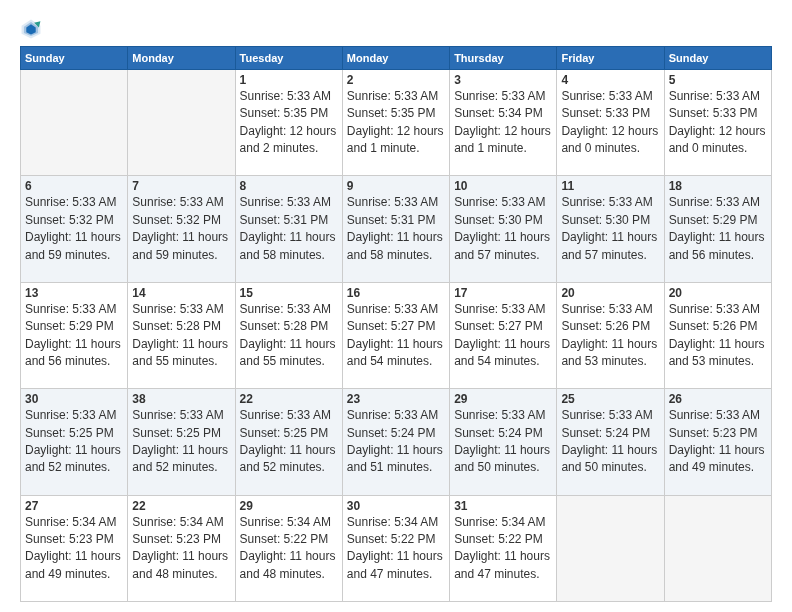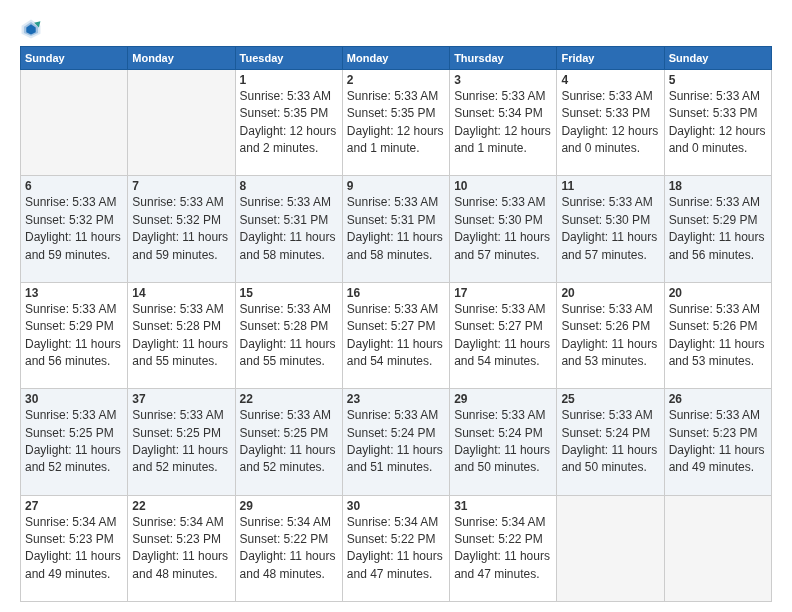--- a/index.html
+++ b/index.html
@@ -219,21 +219,21 @@
             <span class="day-num">20</span>
             <div class="day-info">Sunrise: 5:33 AM<br>Sunset: 5:26 PM<br>Daylight: 11 hours and 53 minutes.</div>
           </td>
         </tr>
         <tr class="row-alt">
           <td>
             <span class="day-num">30</span>
             <div class="day-info">Sunrise: 5:33 AM<br>Sunset: 5:25 PM<br>Daylight: 11 hours and 52 minutes.</div>
           </td>
           <td>
-            <span class="day-num">37</span>
+            <span class="day-num">38</span>
             <div class="day-info">Sunrise: 5:33 AM<br>Sunset: 5:25 PM<br>Daylight: 11 hours and 52 minutes.</div>
           </td>
           <td>
             <span class="day-num">22</span>
             <div class="day-info">Sunrise: 5:33 AM<br>Sunset: 5:25 PM<br>Daylight: 11 hours and 52 minutes.</div>
           </td>
           <td>
             <span class="day-num">23</span>
             <div class="day-info">Sunrise: 5:33 AM<br>Sunset: 5:24 PM<br>Daylight: 11 hours and 51 minutes.</div>
           </td>

